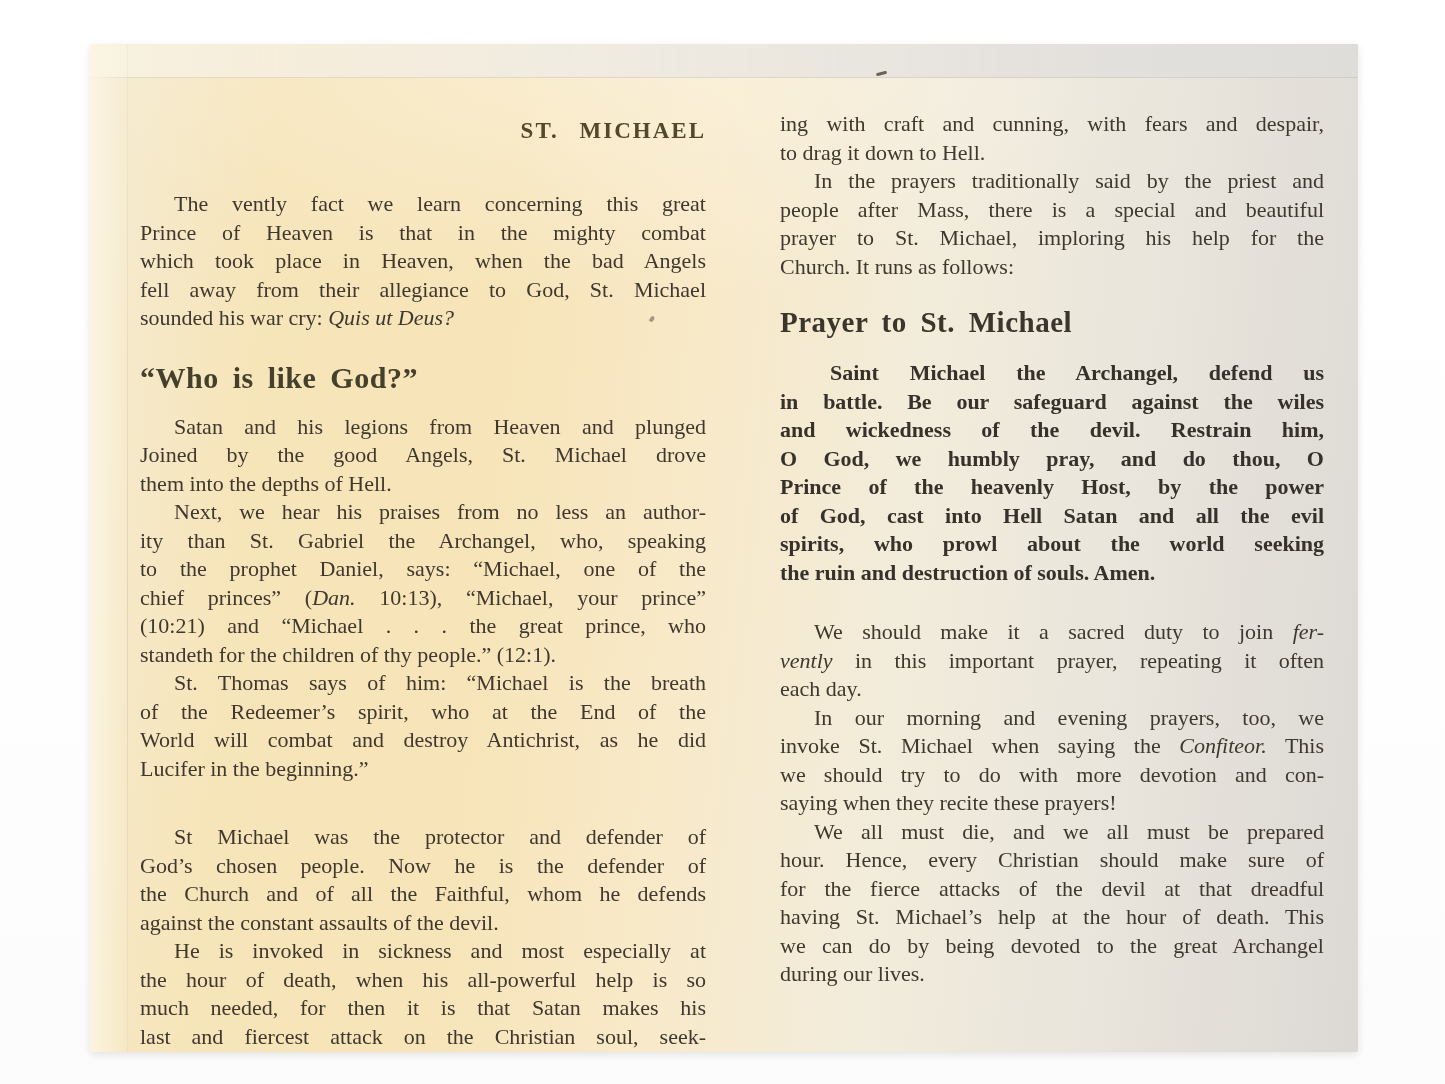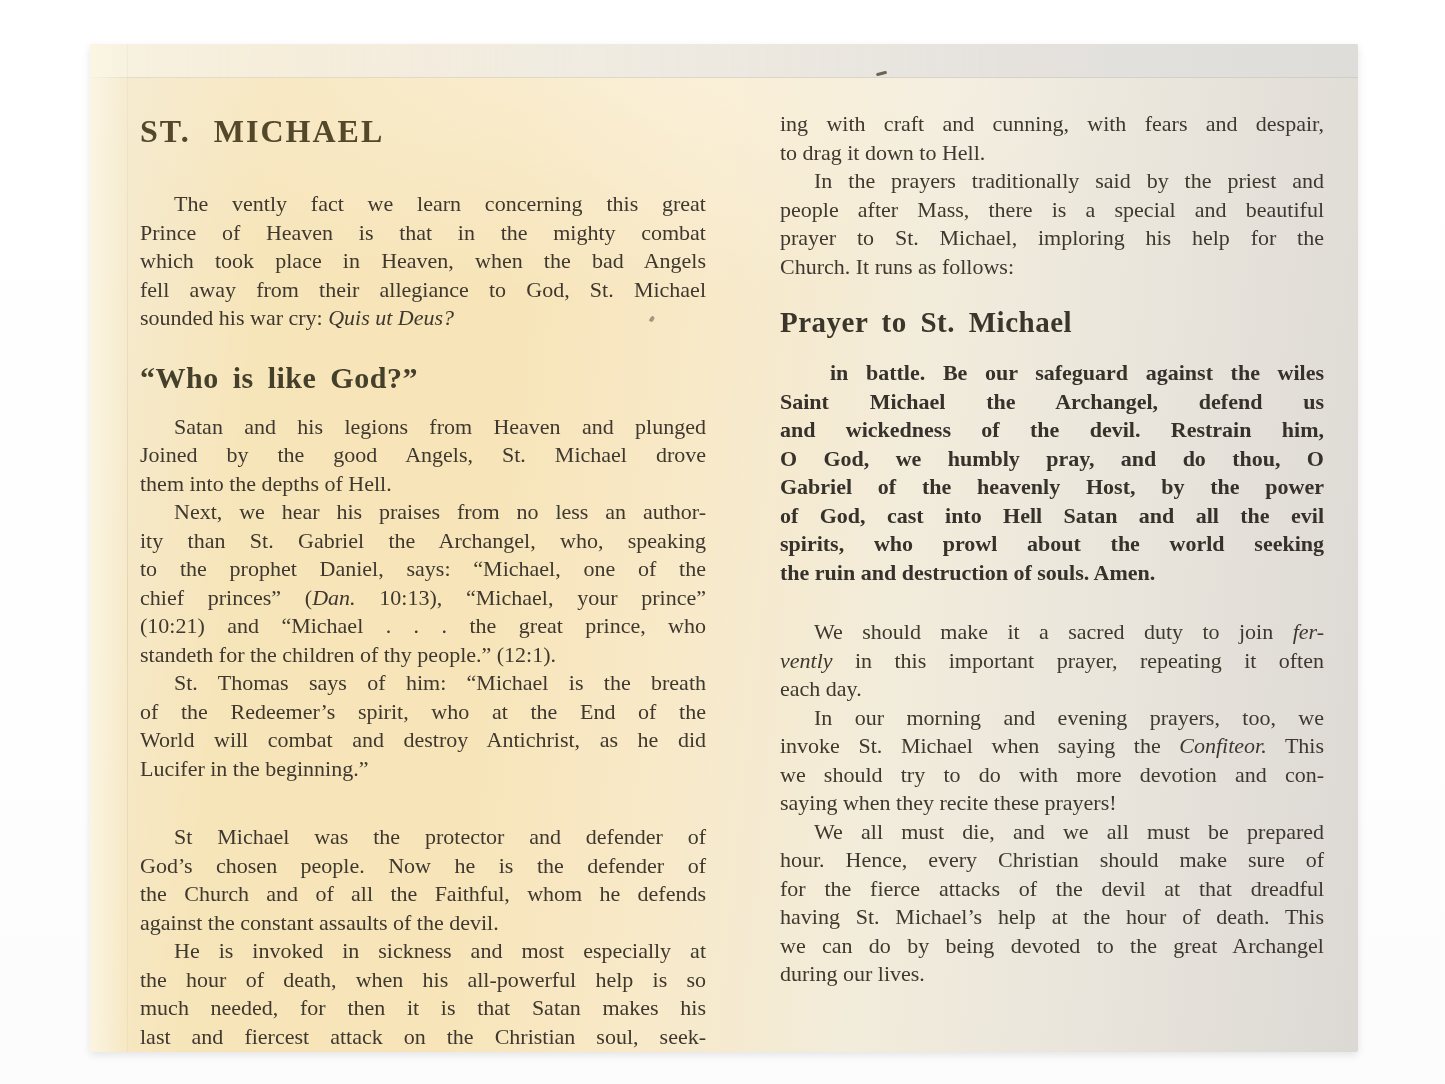--- a/index.html
+++ b/index.html
@@ -42,22 +42,22 @@
   .speck { position: absolute; background: #6b6353; }
   .speck.s1 { left: 786px; top: 28px; width: 11px; height: 3px; border-radius: 2px; transform: rotate(-14deg); }
   .speck.s2 { left: 560px; top: 272px; width: 4px; height: 6px; border-radius: 50% 50% 50% 0; background: #8d8370; transform: rotate(30deg); opacity: .8; }
 
   .col { position: absolute; font-size: 22px; line-height: 28.5px; color: #3e382e; }
   .col-left  { left: 50px;  top: 64px; width: 566px; }
   .col-right { left: 690px; top: 66px; width: 544px; }
 
   .title {
     margin: 0 0 36px 0;
-    font-size: 32px; line-height: 46px; font-weight: bold;
-    text-align: left; letter-spacing: 2px; word-spacing: 13px;
+    font-size: 23px; line-height: 46px; font-weight: bold;
+    text-align: right; letter-spacing: 2px; word-spacing: 13px;
     color: #54482b;
   }
   .subhead {
     margin: 25px 0 15px 0;
     font-size: 30px; line-height: 40px; font-weight: bold;
     text-align: left; word-spacing: 6px; letter-spacing: 0.5px;
     color: #45402b;
   }
   .prayer-head { font-size: 29px; margin: 21px 0 17px 0; color: #3b362b; }
 
@@ -131,25 +131,25 @@
           <div class="ln last">to drag it down to Hell.</div>
         </div>
       <div class="para">
           <div class="ln">In the prayers traditionally said by the priest and</div>
           <div class="ln">people after Mass, there is a special and beautiful</div>
           <div class="ln">prayer to St. Michael, imploring his help for the</div>
           <div class="ln last">Church. It runs as follows:</div>
         </div>
       <h2 class="subhead prayer-head">Prayer to St. Michael</h2>
       <div class="para prayer">
+          <div class="ln">Saint Michael the Archangel, defend us</div>
           <div class="ln">in battle. Be our safeguard against the wiles</div>
-          <div class="ln">Saint Michael the Archangel, defend us</div>
           <div class="ln">and wickedness of the devil. Restrain him,</div>
           <div class="ln">O God, we humbly pray, and do thou, O</div>
-          <div class="ln">Gabriel of the heavenly Host, by the power</div>
+          <div class="ln">Prince of the heavenly Host, by the power</div>
           <div class="ln">of God, cast into Hell Satan and all the evil</div>
           <div class="ln">spirits, who prowl about the world seeking</div>
           <div class="ln last">the ruin and destruction of souls. Amen.</div>
         </div>
       <div class="para gap-top-sm">
           <div class="ln">We should make it a sacred duty to join <i>fer-</i></div>
           <div class="ln"><i>vently</i> in this important prayer, repeating it often</div>
           <div class="ln last">each day.</div>
         </div>
       <div class="para">

